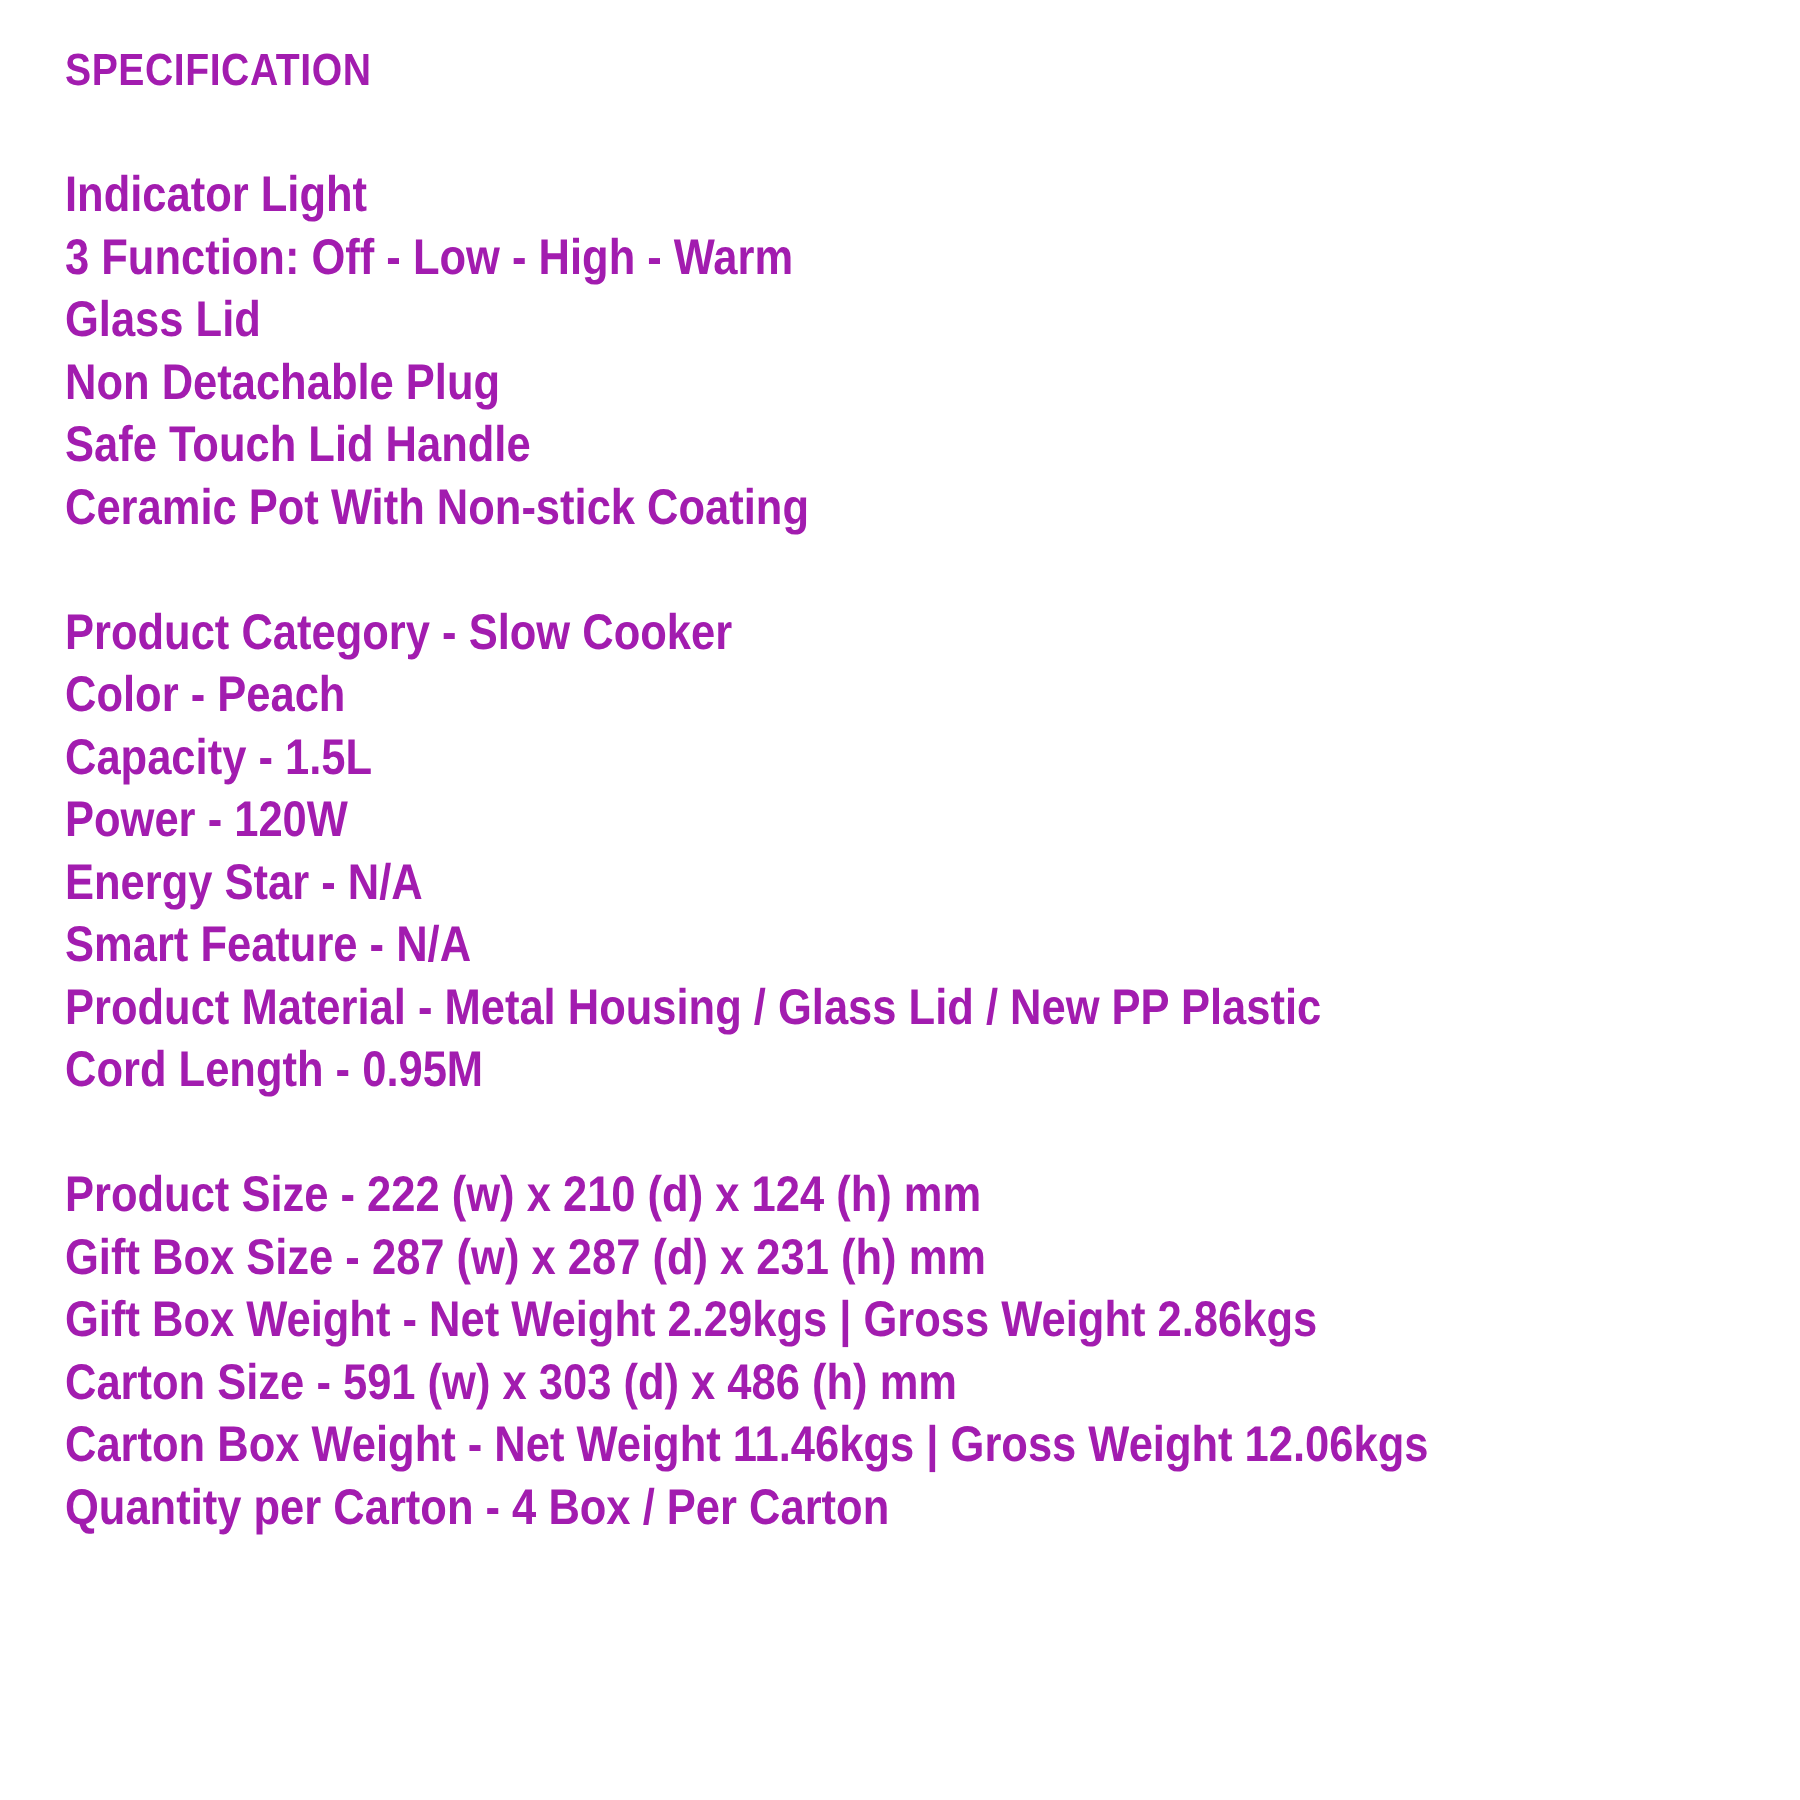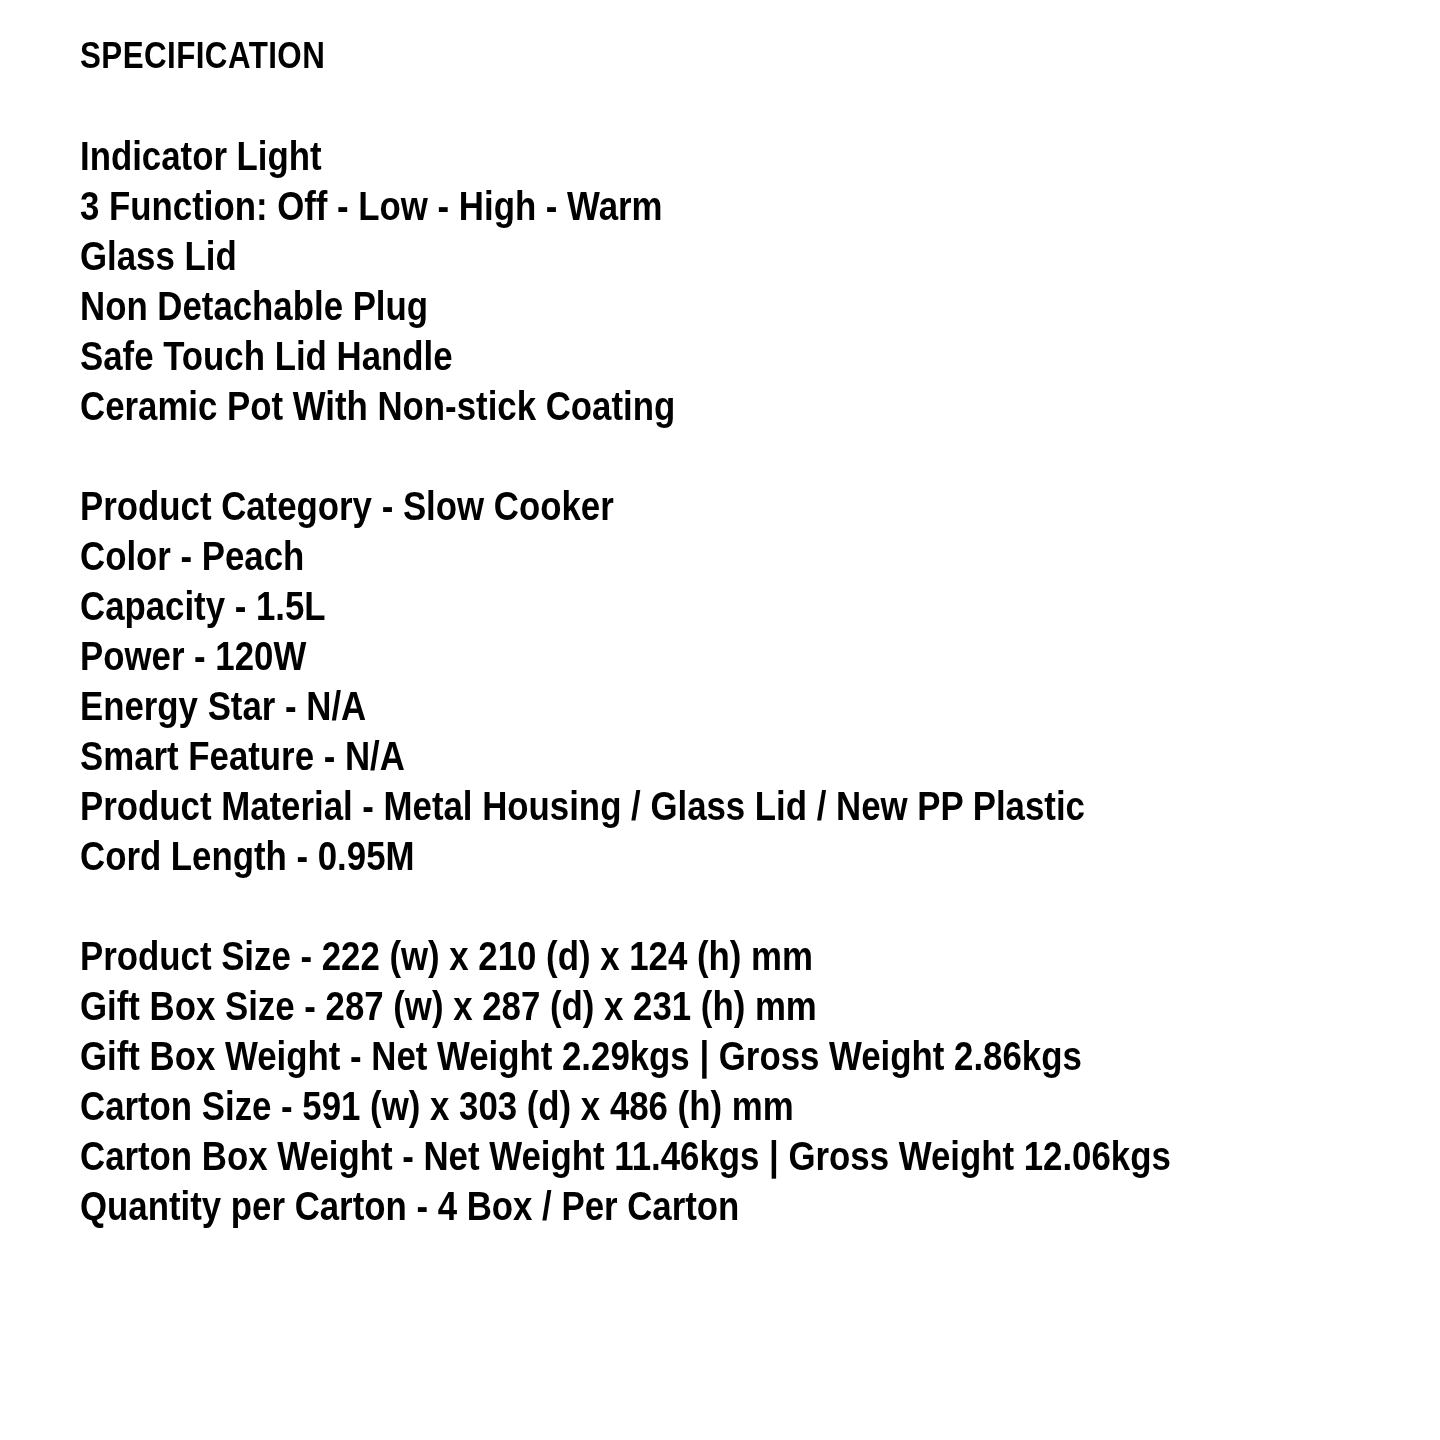--- a/index.html
+++ b/index.html
@@ -8,22 +8,22 @@
   }
   body {
     width: 1440px;
     height: 1440px;
     background: #ffffff;
     overflow: hidden;
     font-family: "Liberation Sans", "DejaVu Sans", sans-serif;
   }
   .spec-sheet {
     padding-top: 31px;
-    padding-left: 80px;
-    color: #000000;
+    padding-left: 52px;
+    color: #a21caf;
   }
   
   .condense {
     transform: scaleX(0.87);
     transform-origin: 0 0;
     width: 1550px; 
   }
   .sheet-title {
     margin: 0;
     font-size: 36px;

